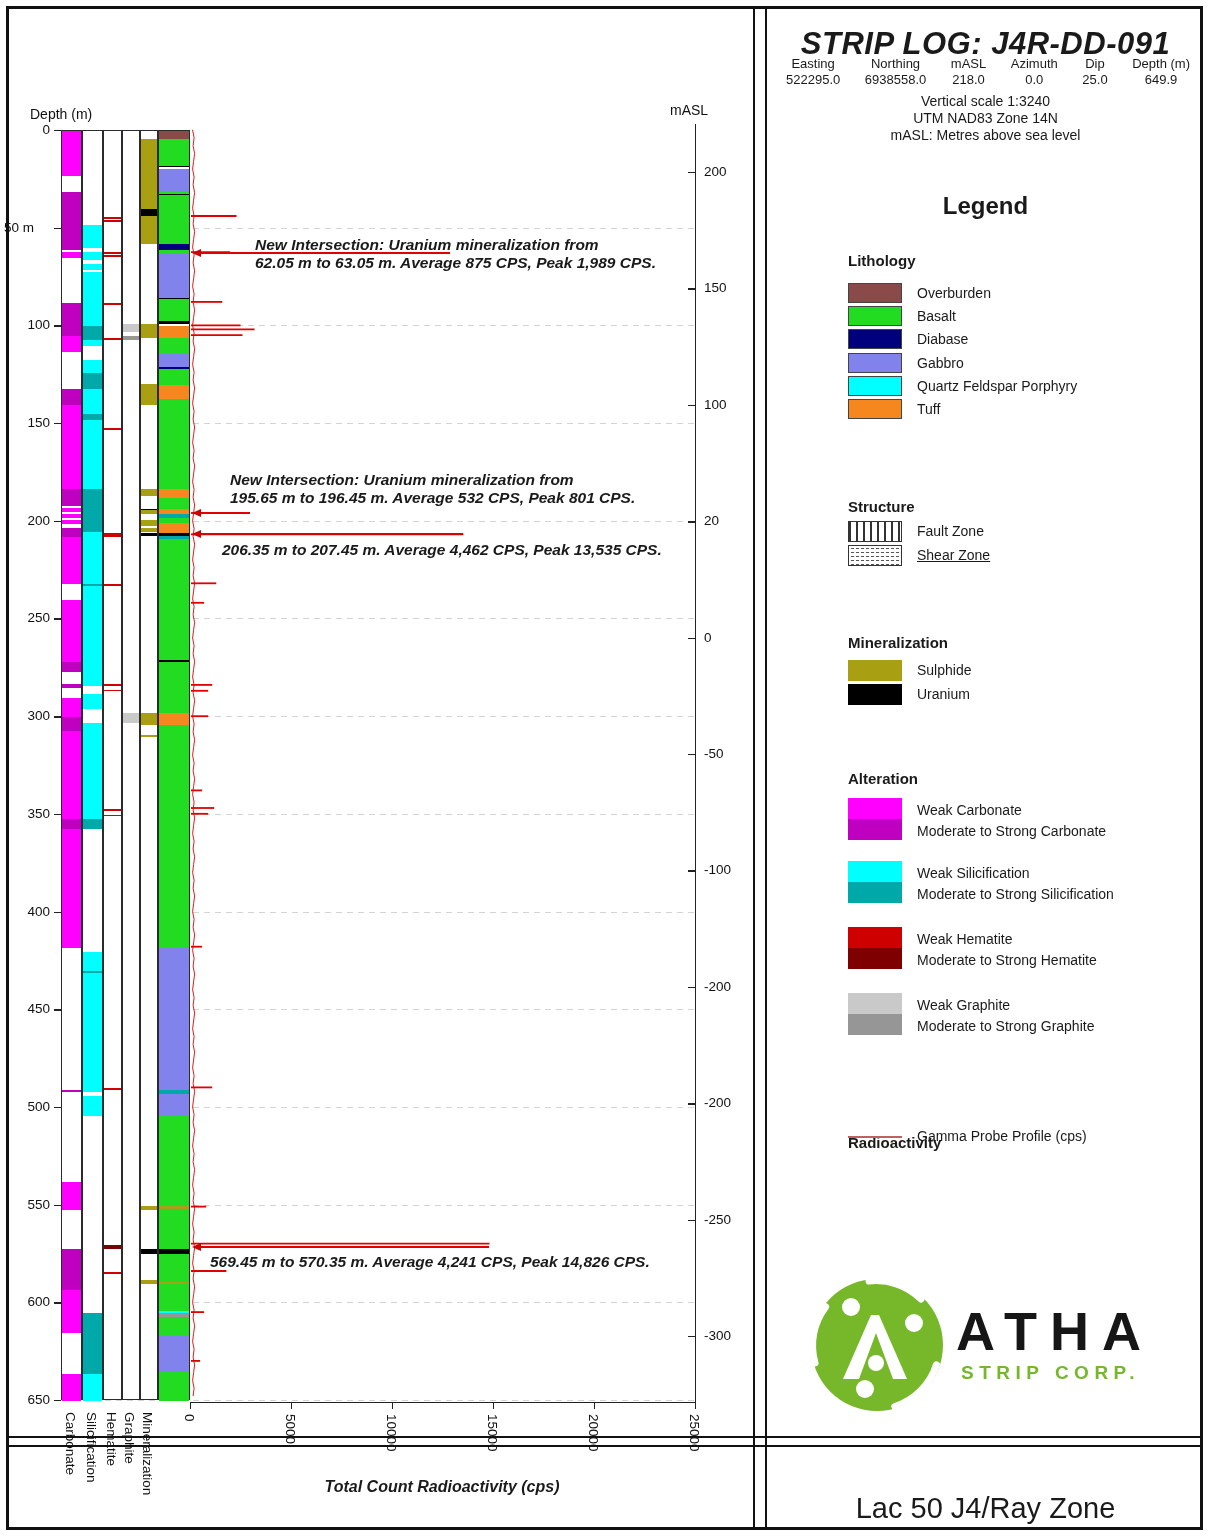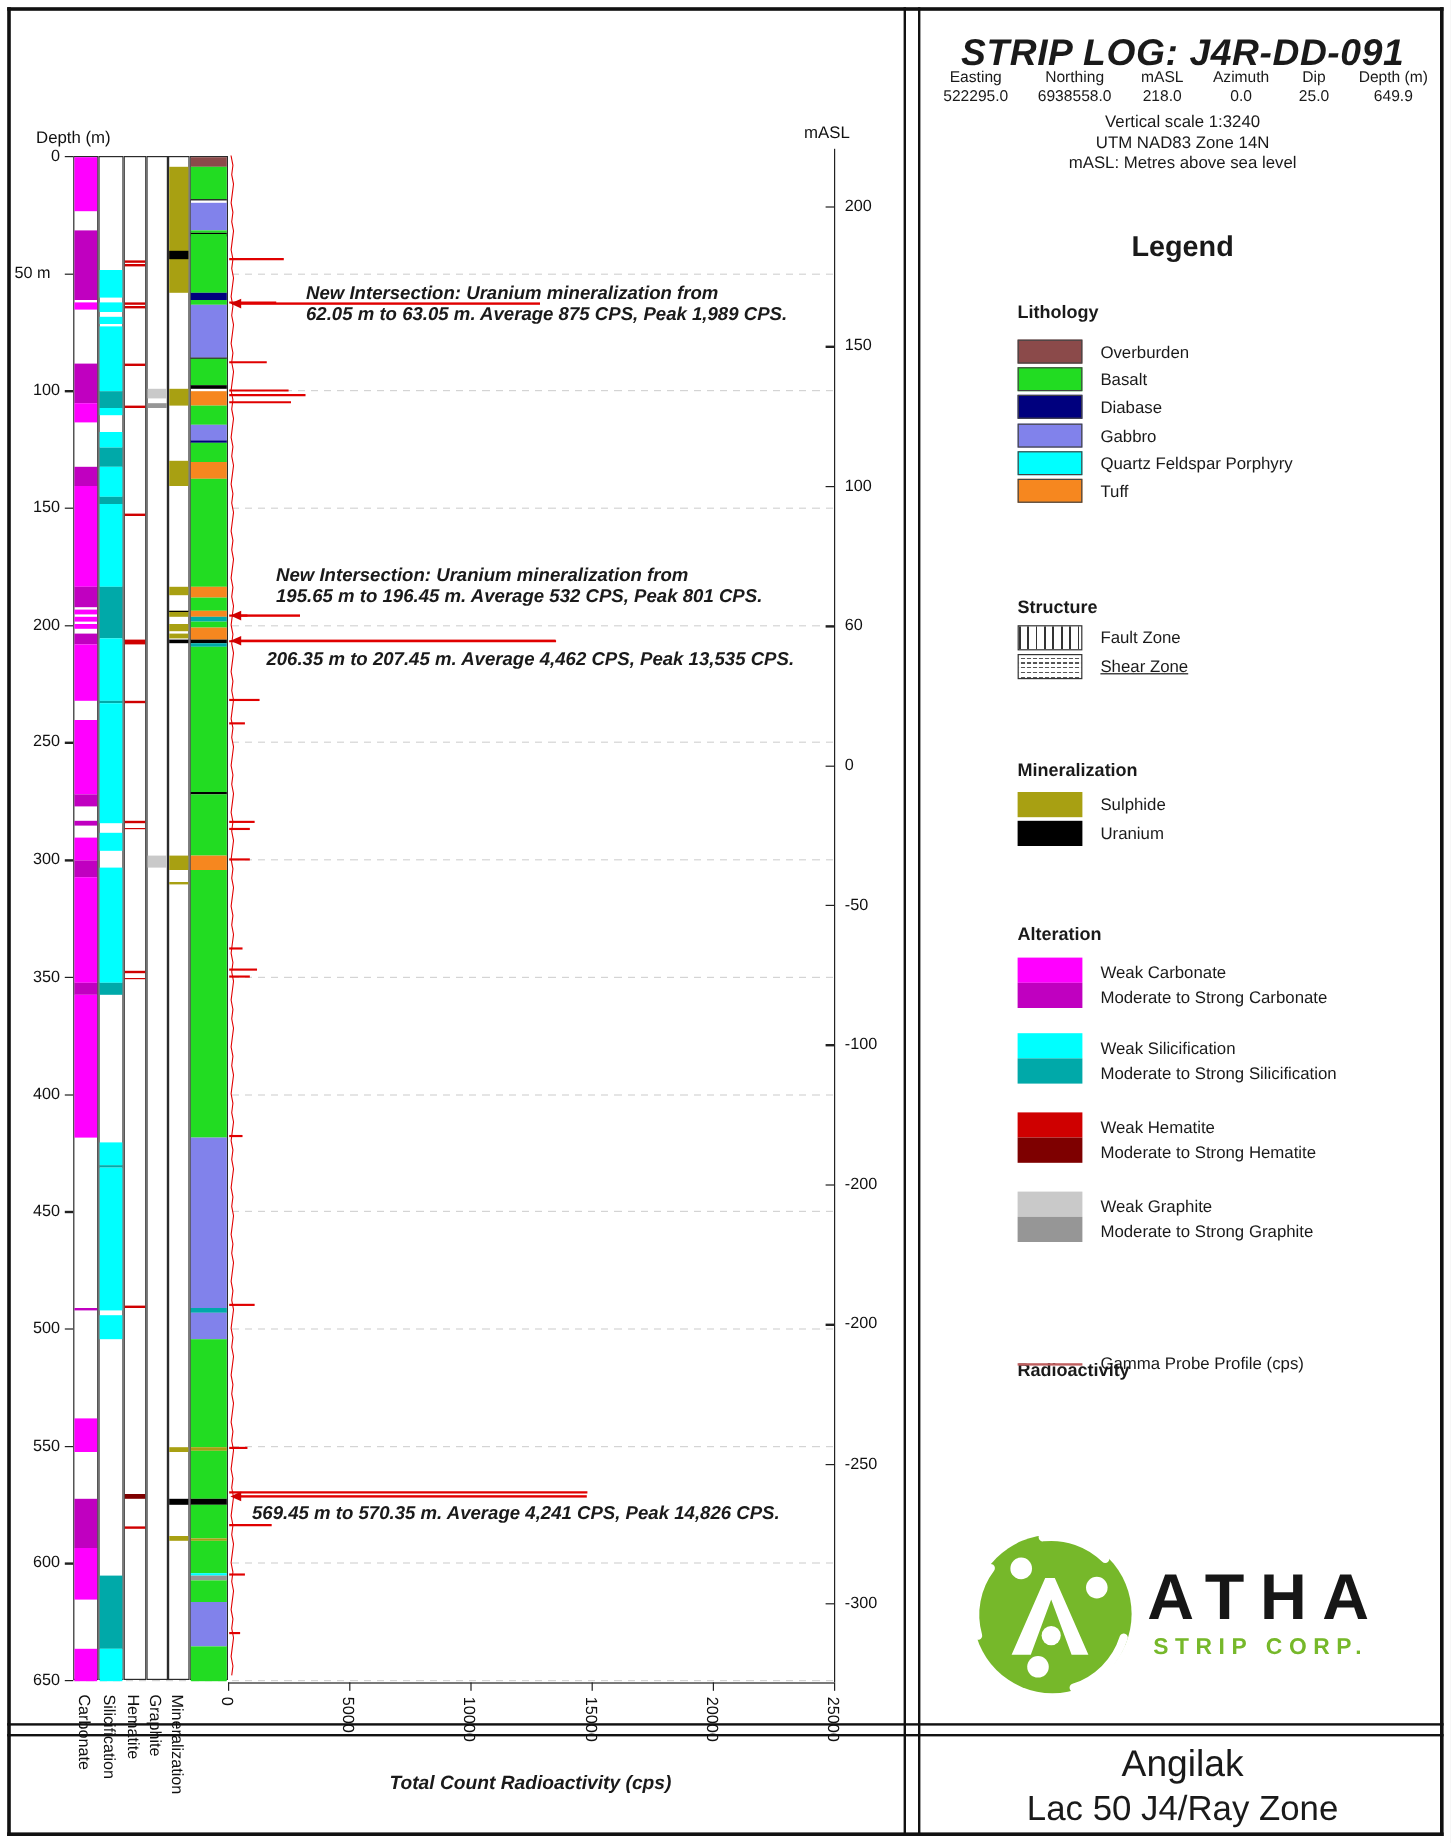--- a/index.html
+++ b/index.html
@@ -65,21 +65,21 @@
       <div class="gridline" style="left: 61px; top: 911.538px; width: 634px;"></div>
       <div class="gridline" style="left: 61px; top: 1009.23px; width: 634px;"></div>
       <div class="gridline" style="left: 61px; top: 1106.92px; width: 634px;"></div>
       <div class="gridline" style="left: 61px; top: 1204.62px; width: 634px;"></div>
       <div class="gridline" style="left: 61px; top: 1302.31px; width: 634px;"></div>
       <div class="gridline" style="left: 61px; top: 1400px; width: 634px;"></div>
       <div class="ticklabel" style="left: 30px; top: 106px; font-size: 14px;">Depth (m)</div>
       <div class="tick" style="left: 54px; top: 130px; width: 7px; height: 1.4px;"></div>
       <div class="ticklabel" style="left: 4px; top: 122px; width: 46px; text-align: right;">0</div>
       <div class="tick" style="left: 54px; top: 227.692px; width: 7px; height: 1.4px;"></div>
-      <div class="ticklabel" style="left: 4px; top: 219.692px; width: 46px; text-align: center;">50 m</div>
+      <div class="ticklabel" style="left: 4px; top: 219.692px; width: 46px; text-align: left;">50 m</div>
       <div class="tick" style="left: 54px; top: 325.385px; width: 7px; height: 1.4px;"></div>
       <div class="ticklabel" style="left: 4px; top: 317.385px; width: 46px; text-align: right;">100</div>
       <div class="tick" style="left: 54px; top: 423.077px; width: 7px; height: 1.4px;"></div>
       <div class="ticklabel" style="left: 4px; top: 415.077px; width: 46px; text-align: right;">150</div>
       <div class="tick" style="left: 54px; top: 520.769px; width: 7px; height: 1.4px;"></div>
       <div class="ticklabel" style="left: 4px; top: 512.769px; width: 46px; text-align: right;">200</div>
       <div class="tick" style="left: 54px; top: 618.462px; width: 7px; height: 1.4px;"></div>
       <div class="ticklabel" style="left: 4px; top: 610.462px; width: 46px; text-align: right;">250</div>
       <div class="tick" style="left: 54px; top: 716.154px; width: 7px; height: 1.4px;"></div>
       <div class="ticklabel" style="left: 4px; top: 708.154px; width: 46px; text-align: right;">300</div>
@@ -99,21 +99,21 @@
       <div class="ticklabel" style="left: 4px; top: 1392px; width: 46px; text-align: right;">650</div>
       <div class="tick" style="left: 695px; top: 124px; width: 1.4px; height: 1278px;"></div>
       <div class="ticklabel" style="left: 670px; top: 102px; font-size: 14px;">mASL</div>
       <div class="tick" style="left: 688px; top: 172px; width: 7px; height: 1.4px;"></div>
       <div class="ticklabel" style="left: 704px; top: 164px;">200</div>
       <div class="tick" style="left: 688px; top: 288.4px; width: 7px; height: 1.4px;"></div>
       <div class="ticklabel" style="left: 704px; top: 280.4px;">150</div>
       <div class="tick" style="left: 688px; top: 404.8px; width: 7px; height: 1.4px;"></div>
       <div class="ticklabel" style="left: 704px; top: 396.8px;">100</div>
       <div class="tick" style="left: 688px; top: 521.2px; width: 7px; height: 1.4px;"></div>
-      <div class="ticklabel" style="left: 704px; top: 513.2px;">60</div>
+      <div class="ticklabel" style="left: 704px; top: 513.2px;">20</div>
       <div class="tick" style="left: 688px; top: 637.6px; width: 7px; height: 1.4px;"></div>
       <div class="ticklabel" style="left: 704px; top: 629.6px;">0</div>
       <div class="tick" style="left: 688px; top: 754px; width: 7px; height: 1.4px;"></div>
       <div class="ticklabel" style="left: 704px; top: 746px;">-50</div>
       <div class="tick" style="left: 688px; top: 870.4px; width: 7px; height: 1.4px;"></div>
       <div class="ticklabel" style="left: 704px; top: 862.4px;">-100</div>
       <div class="tick" style="left: 688px; top: 986.8px; width: 7px; height: 1.4px;"></div>
       <div class="ticklabel" style="left: 704px; top: 978.8px;">-200</div>
       <div class="tick" style="left: 688px; top: 1103.2px; width: 7px; height: 1.4px;"></div>
       <div class="ticklabel" style="left: 704px; top: 1095.2px;">-200</div>
@@ -424,15 +424,14 @@
       <circle cx="-26" cy="-38" r="9"></circle>
       <circle cx="37" cy="-22" r="9"></circle>
       <circle cx="-12" cy="44" r="9"></circle>
     </g>
     <path d="M -34,34 L -6,-30 L 2,-30 L 30,34 L 16,34 L -1,-12 L -18,34 Z" fill="#ffffff"></path>
     <circle cx="-1" cy="18" r="8" fill="#ffffff"></circle>
   </svg>
   <div class="logo-atha">ATHA</div>
   <div class="logo-sub">STRIP CORP.</div>
 
-  <div class="footer-line" style="top:1452px;font-size:31px;">Angilak</div>
   <div class="footer-line" style="top:1492px;font-size:29px;">Lac 50 J4/Ray Zone</div>
 </div>
 
 </body></html>

